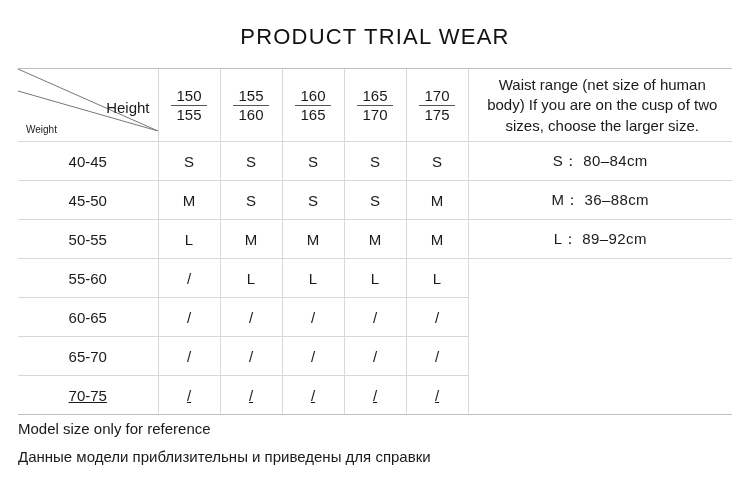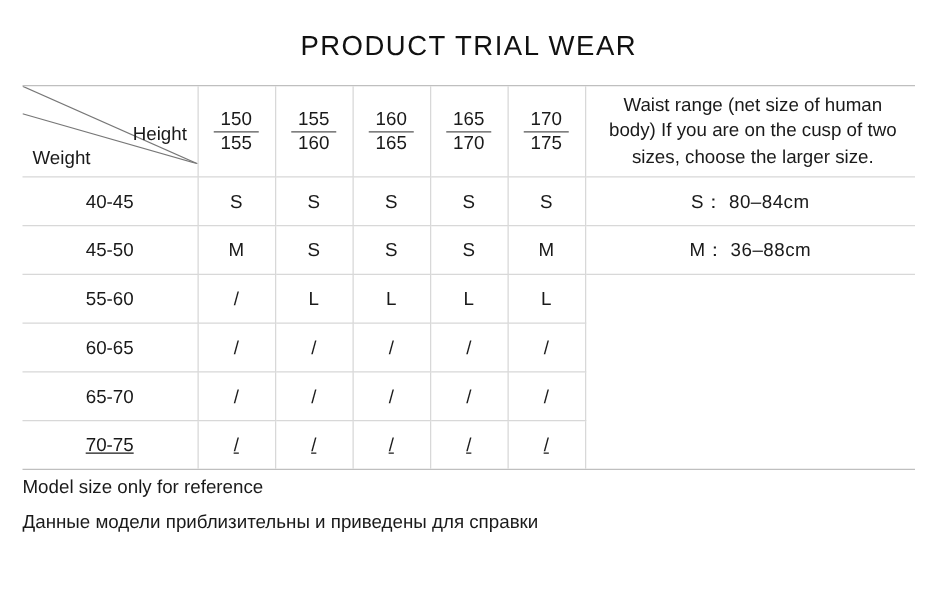--- a/index.html
+++ b/index.html
@@ -71,21 +71,21 @@
     position: absolute;
     right: 8px;
     top: 6px;
     font-size: 15px;
     margin-top: 24px;
   }
   .corner-weight {
     position: absolute;
     left: 8px;
     bottom: 6px;
-    font-size: 15px;
+    font-size: 10px;
   }
   .hdr-range {
     height: 62px !important;
     border-right: 1px solid #d8d8d8;
     border-bottom: 1px solid #d8d8d8;
     font-size: 15px;
     line-height: 1.05;
     vertical-align: middle;
     padding: 0;
   }
@@ -202,20 +202,29 @@
         <tr>
           <td class="row-label">45-50</td>
           <td class="cell-val">M</td>
           <td class="cell-val">S</td>
           <td class="cell-val">S</td>
           <td class="cell-val">S</td>
           <td class="cell-val">M</td>
           <td class="note-line">M： 36–88cm</td>
         </tr>
 
+        <tr>
+          <td class="row-label">50-55</td>
+          <td class="cell-val">L</td>
+          <td class="cell-val">M</td>
+          <td class="cell-val">M</td>
+          <td class="cell-val">M</td>
+          <td class="cell-val">M</td>
+          <td class="note-line">L： 89–92cm</td>
+        </tr>
 
         <tr>
           <td class="row-label">55-60</td>
           <td class="cell-val">/</td>
           <td class="cell-val">L</td>
           <td class="cell-val">L</td>
           <td class="cell-val">L</td>
           <td class="cell-val">L</td>
           <td class="note-blank"></td>
         </tr>

